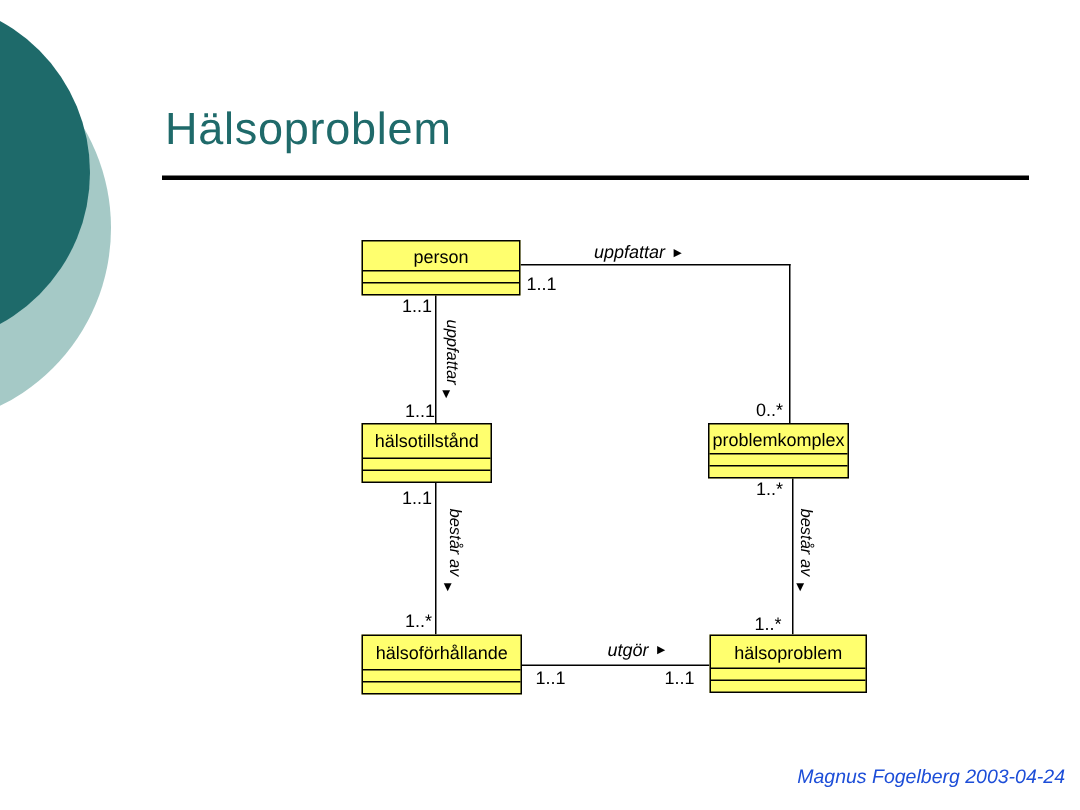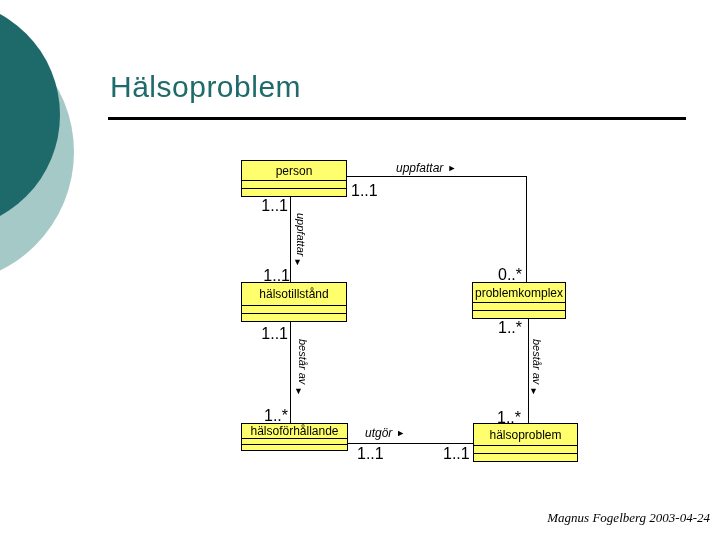--- a/index.html
+++ b/index.html
@@ -26,68 +26,68 @@
   .uml-class { position:absolute; box-sizing:border-box; z-index:4;
                background:var(--class-fill, #FFFF6E); border:1px solid #000;
                display:flex; flex-direction:column; font-size:12px; }
   .uml-name { flex:1; display:flex; align-items:center; justify-content:center; }
   .uml-comp { height:7px; border-top:1px solid #000; }
 
   
   .edge { position:absolute; background:#000; z-index:3; }
 
   
-  .mult { position:absolute; font-size:16px; white-space:nowrap; z-index:5; }
+  .mult { position:absolute; font-size:12px; white-space:nowrap; z-index:5; }
   .mult.r { text-align:right; width:30px; }
 
   
   .assoc { position:absolute; font-style:italic; font-size:12px;
            white-space:nowrap; z-index:5; }
   .assoc .arr { font-style:normal; font-size:9px; margin-left:4px;
                 position:relative; top:-1px; }
   .assoc.vertical { transform:rotate(90deg); transform-origin:0 0; font-size:11px; }
   .arrow-down { position:absolute; font-size:9px; line-height:1; z-index:5; }
 
   
   .footer { position:absolute; top:510px; right:10px; z-index:3;
-            font-family:Liberation Serif, serif; font-style:italic;
-            font-size:13px; color:#000000; }
+            font-family:Liberation Sans, sans-serif; font-style:italic;
+            font-size:13px; color:#1d4ed8; }
 </style>
 </head>
 <body>
 
 <div class="slide">
 
   <div class="circle light"></div>
   <div class="circle dark"></div>
 
   <h1 class="title">Hälsoproblem</h1>
   <div class="title-rule"></div>
 
   <div>
 
     <div class="uml-class" style="left:241px;top:160px;width:106px;height:37px">
       <div class="uml-name">person</div>
       <div class="uml-comp"></div>
       <div class="uml-comp"></div>
     </div>
 
-    <div class="uml-class" style="left:241px;top:282px;width:106px;height:40px">
+    <div class="uml-class" style="left:241px;top:282px;width:87px;height:40px">
       <div class="uml-name">hälsotillstånd</div>
       <div class="uml-comp"></div>
       <div class="uml-comp"></div>
     </div>
 
     <div class="uml-class" style="left:472px;top:282px;width:94px;height:37px">
       <div class="uml-name">problemkomplex</div>
       <div class="uml-comp"></div>
       <div class="uml-comp"></div>
     </div>
 
-    <div class="uml-class" style="left:241px;top:423px;width:107px;height:28px">
+    <div class="uml-class" style="left:241px;top:423px;width:107px;height:40px">
       <div class="uml-name">hälsoförhållande</div>
       <div class="uml-comp"></div>
       <div class="uml-comp"></div>
     </div>
 
     <div class="uml-class" style="left:473px;top:423px;width:105px;height:39px">
       <div class="uml-name">hälsoproblem</div>
       <div class="uml-comp"></div>
       <div class="uml-comp"></div>
     </div>
@@ -103,21 +103,21 @@
 
     <div class="assoc vertical" style="left:307px;top:213px"><span>uppfattar</span></div>
     <div class="arrow-down" style="left:293px;top:258px">▼</div>
 
     <div class="assoc vertical" style="left:309px;top:339px"><span>består av</span></div>
     <div class="arrow-down" style="left:294px;top:387px">▼</div>
 
     <div class="assoc vertical" style="left:543px;top:339px"><span>består av</span></div>
     <div class="arrow-down" style="left:529px;top:387px">▼</div>
 
-    <div class="assoc" style="left:365px;top:426px"><span>utgör</span><span class="arr">►</span></div>
+    <div class="assoc" style="left:405px;top:426px"><span>utgör</span><span class="arr">►</span></div>
 
     <div class="mult r" style="left:258px;top:197px">1..1</div>
     <div class="mult r" style="left:260px;top:267px">1..1</div>
 
     <div class="mult" style="left:351px;top:182px">1..1</div>
     <div class="mult r" style="left:492px;top:266px">0..*</div>
 
     <div class="mult r" style="left:258px;top:325px">1..1</div>
     <div class="mult r" style="left:258px;top:407px">1..*</div>
 

